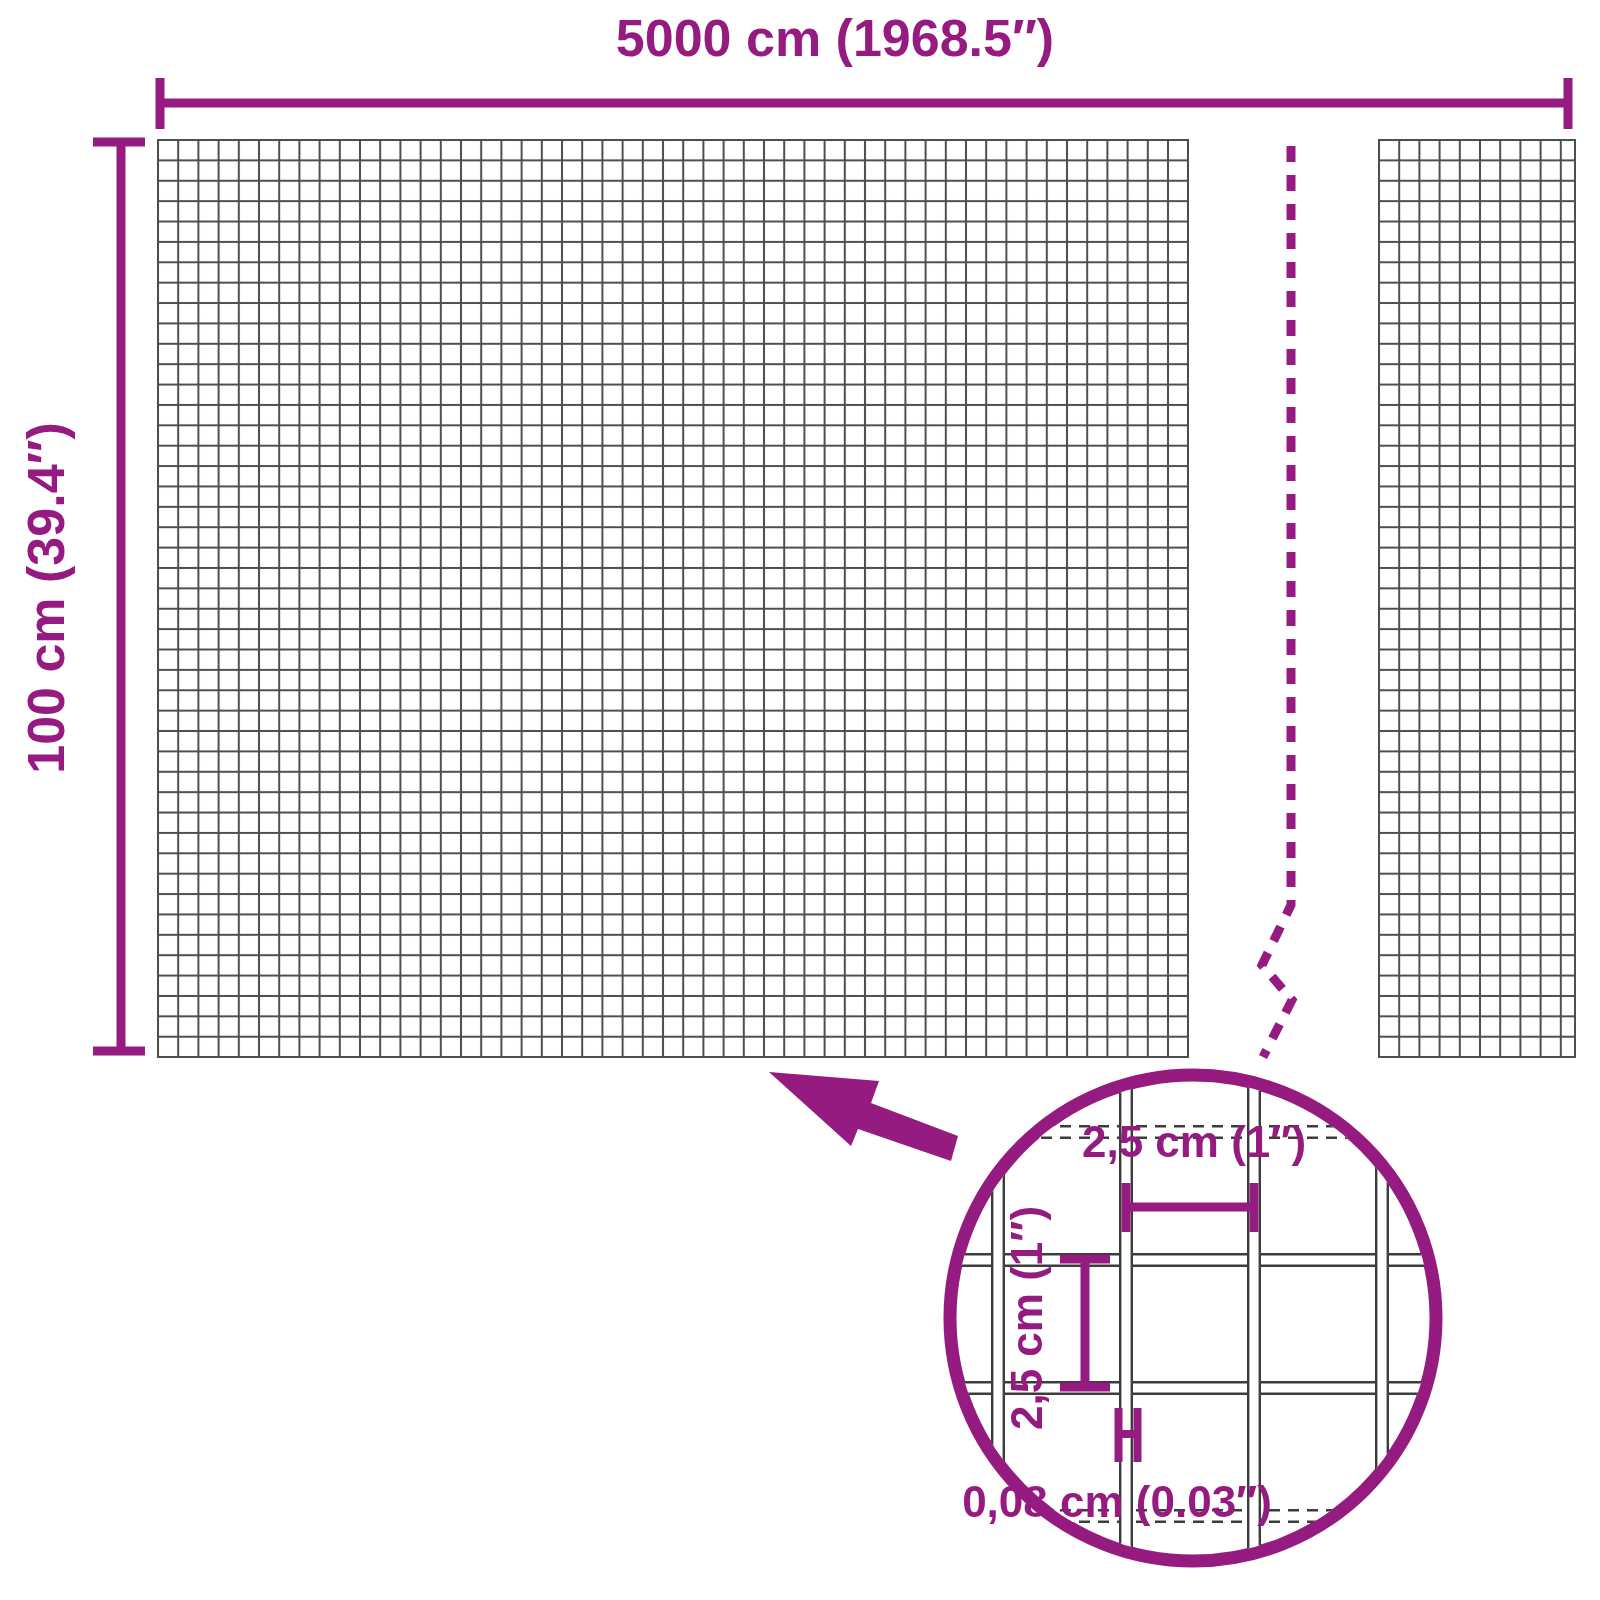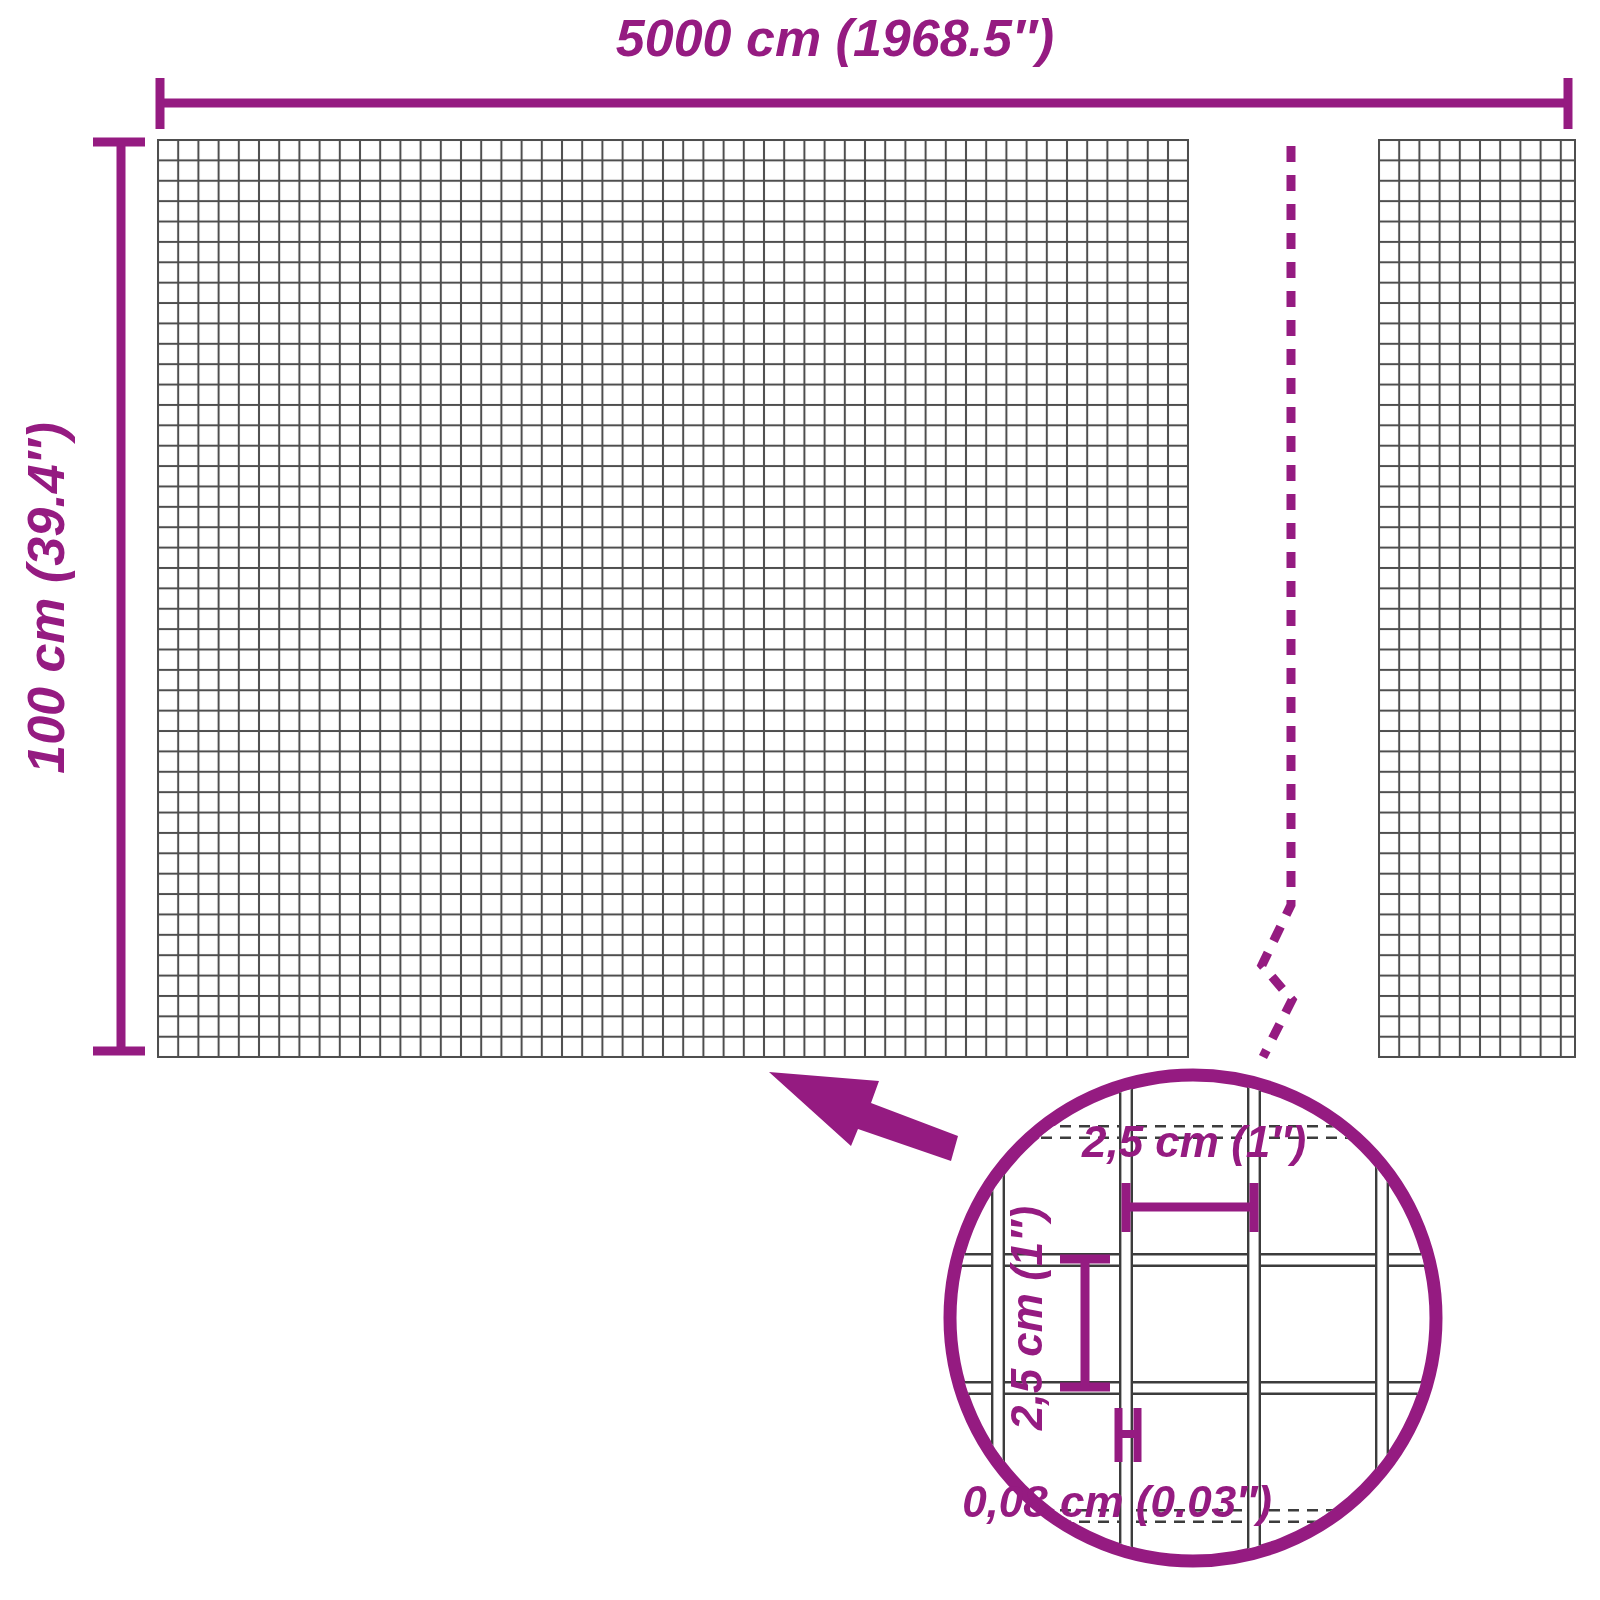--- a/index.html
+++ b/index.html
@@ -1,16 +1,16 @@
 <!DOCTYPE html>
 <html><head>
 <meta charset="utf-8">
 <style>
   html,body{margin:0;padding:0;background:#ffffff;}
-  .stage{width:1600px;height:1600px;position:relative;background:#fff;font-style:italic;}
+  .stage{width:1600px;height:1600px;position:relative;background:#fff;}
   svg{display:block;}
   .dimtext{
     font-family:"Liberation Sans","DejaVu Sans",sans-serif;
     font-weight:bold;
     fill:#951b81;
   }
   .f50{font-size:52px;}
   .f43{font-size:44px;}
   .accent-stroke{stroke:#951b81;}
   .accent-fill{fill:#951b81;}

